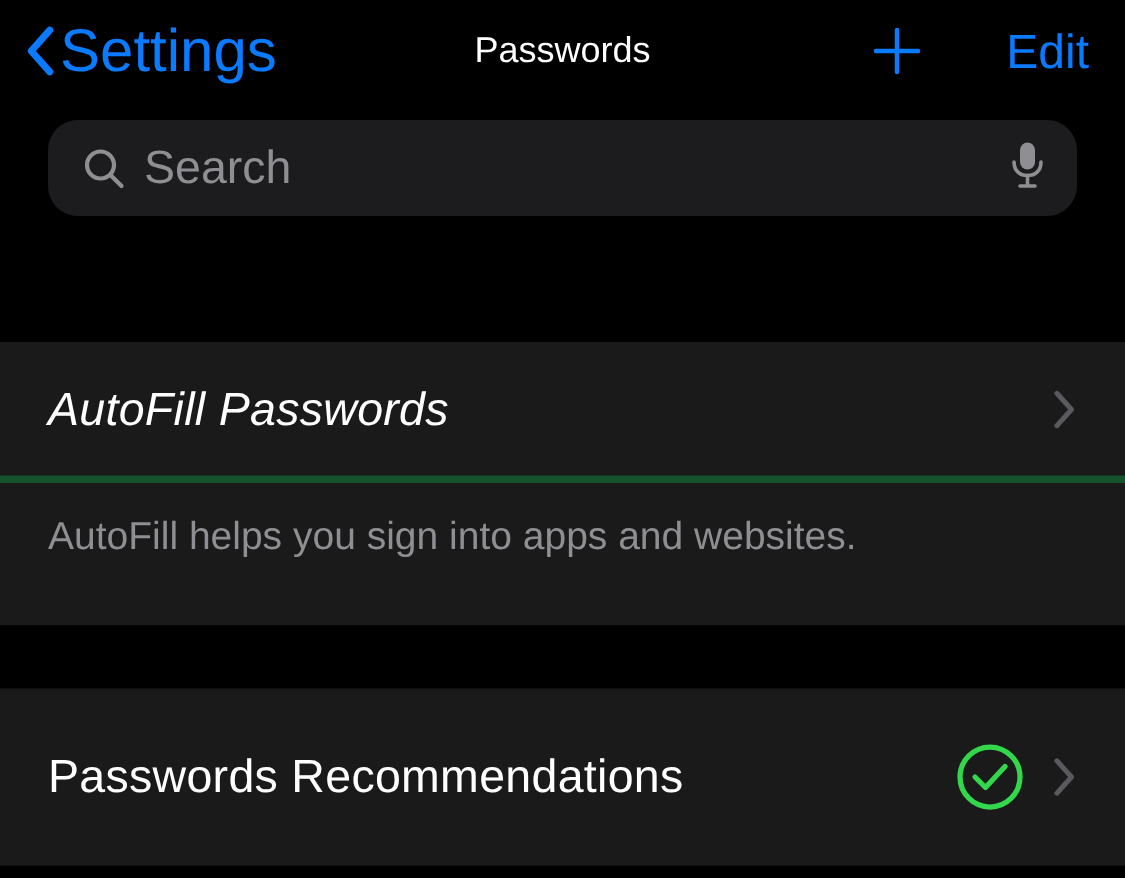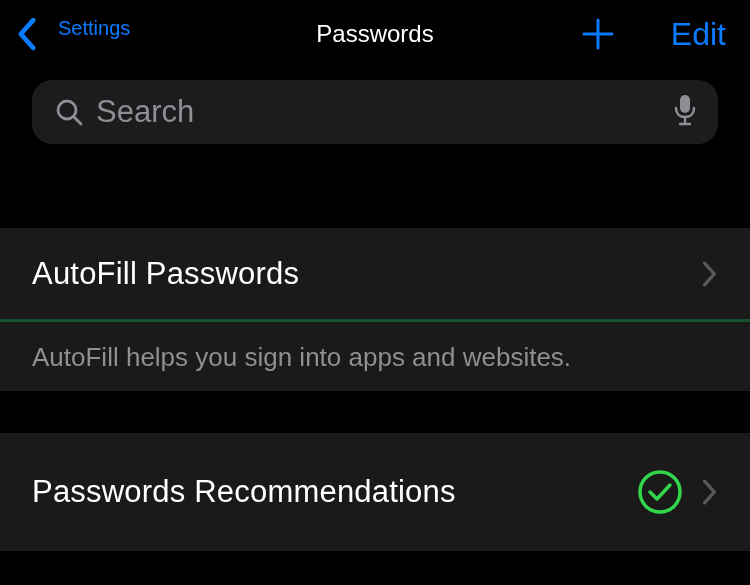--- a/index.html
+++ b/index.html
@@ -17,23 +17,24 @@
     }
     .nav {
       display: flex;
       align-items: center;
       justify-content: space-between;
       padding: 18px 24px 16px 16px;
       height: 66px;
     }
     .nav-left {
       display: flex;
-      gap: 20px;
+      align-items: center;
+      gap: 2px;
       color: #0a7aff;
-      font-size: 20px;
+      font-size: 40px;
       font-weight: 400;
       cursor: pointer;
     }
     .nav-left svg {
       width: 22px;
       height: 34px;
     }
     .nav-title {
       color: #fff;
       font-size: 24px;
@@ -100,41 +101,42 @@
       background: #000;
     }
     .row {
       background: #1a1a1a;
       padding: 0 32px;
       height: 94px;
       display: flex;
       align-items: center;
       justify-content: space-between;
       cursor: pointer;
-      border-bottom: 3px solid #14532d;
+      border-bottom: 5px solid #14532d;
+      font-style: italic;
     }
     .row-title {
       color: #fff;
       font-size: 31px;
       font-weight: 400;
       letter-spacing: 0.2px;
     }
     .row-right {
       display: flex;
       align-items: center;
       gap: 18px;
     }
     .chevron {
       color: #5a5a5e;
     }
     .footer-text {
       background: #1a1a1a;
       color: #8e8e93;
       font-size: 26px;
-      padding: 18px 32px 16px 32px;
+      padding: 18px 32px 42px 32px;
       line-height: 1.35;
     }
     .row-two {
       background: #1a1a1a;
       padding: 20px 32px;
       height: 118px;
       display: flex;
       align-items: center;
       justify-content: space-between;
       cursor: pointer;

